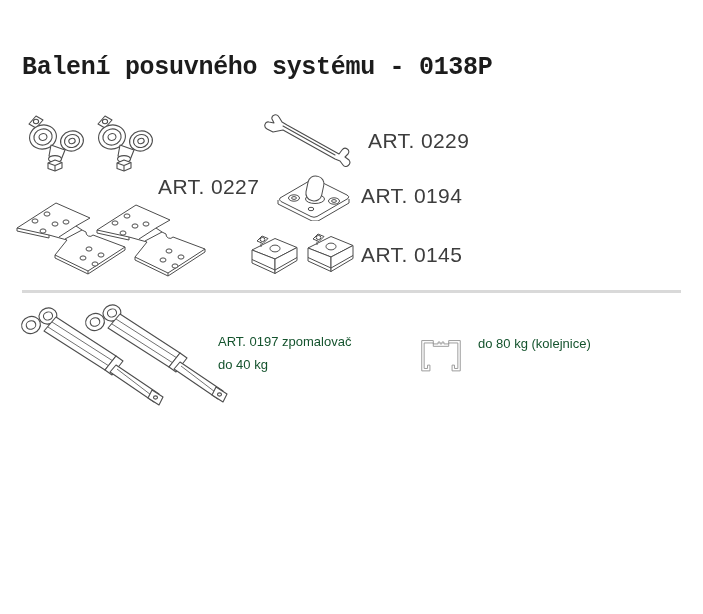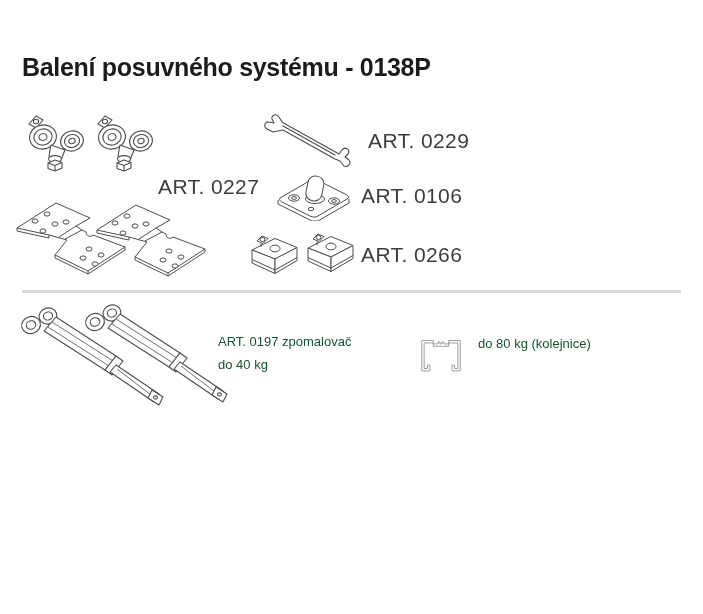--- a/index.html
+++ b/index.html
@@ -1,17 +1,17 @@
 <!DOCTYPE html>
 <html><head>
 <meta charset="utf-8">
 <style>
   html,body{margin:0;padding:0;background:#ffffff;}
   .page{position:relative;width:703px;height:614px;background:#ffffff;font-family:"Liberation Sans",sans-serif;overflow:hidden;}
-  .title{position:absolute;left:22px;top:53px;margin:0;font-family:Liberation Sans, sans-serif;font-weight:bold;font-size:25px;letter-spacing:-0.3px;color:#1c1c1c;white-space:nowrap;}
+  .title{position:absolute;left:22px;top:53px;margin:0;font-family:Liberation Mono, monospace;font-weight:bold;font-size:25px;letter-spacing:-0.3px;color:#1c1c1c;white-space:nowrap;}
   .fig{position:absolute;line-height:0;}
   .lbl{position:absolute;font-size:21px;letter-spacing:0.4px;color:#3d3d3d;white-space:nowrap;}
   .cap{position:absolute;font-family:Liberation Sans, sans-serif;font-size:13px;line-height:23px;color:#14532d;white-space:nowrap;}
   .divider{position:absolute;left:22px;top:290px;width:659px;height:3px;background:#d9d9d9;}
 </style>
 </head>
 <body>
 
 <div class="page">
 
@@ -119,21 +119,21 @@
         <ellipse cx="20" cy="27" rx="5.5" ry="3.2"></ellipse>
         <ellipse cx="20" cy="27" rx="2.4" ry="1.4"></ellipse>
         <ellipse cx="60" cy="30" rx="5.5" ry="3.2"></ellipse>
         <ellipse cx="60" cy="30" rx="2.4" ry="1.4"></ellipse>
         <ellipse cx="37" cy="38" rx="2.8" ry="1.7"></ellipse>
         <ellipse cx="41" cy="28" rx="9.5" ry="4.5"></ellipse>
         <rect x="33" y="5" width="16" height="25" rx="7.5" transform="rotate(12 41 17)"></rect>
       </g>
     </svg>
   </div>
-  <div class="lbl" style="left:361px;top:184px">ART. 0106</div>
+  <div class="lbl" style="left:361px;top:184px">ART. 0194</div>
 
   <div class="fig" style="left:248px;top:229px">
     <svg width="52" height="50" viewBox="0 0 52 50">
       <g fill="#ffffff" stroke="#4d4d4d" stroke-width="1" stroke-linejoin="round">
         <path d="M4 21 L27 9.5 L49 18.5 L27 30 Z"></path>
         <path d="M4 21 L4 34 L27 44.5 L27 30 Z"></path>
         <path d="M49 18.5 L49 31.5 L27 44.5 L27 30 Z"></path>
         <path d="M4 30.5 L27 41 L49 28.5" fill="none"></path>
         <ellipse cx="27" cy="19.5" rx="5" ry="3.4"></ellipse>
         <path d="M9 12 L14 7 L20 9.5 L15 14.5 Z"></path>
@@ -149,21 +149,21 @@
         <path d="M4 21 L4 34 L27 44.5 L27 30 Z"></path>
         <path d="M49 18.5 L49 31.5 L27 44.5 L27 30 Z"></path>
         <path d="M4 30.5 L27 41 L49 28.5" fill="none"></path>
         <ellipse cx="27" cy="19.5" rx="5" ry="3.4"></ellipse>
         <path d="M9 12 L14 7 L20 9.5 L15 14.5 Z"></path>
         <ellipse cx="14.5" cy="10.5" rx="2.4" ry="2"></ellipse>
         <path d="M13 14.5 L13 18" fill="none"></path>
       </g>
     </svg>
   </div>
-  <div class="lbl" style="left:361px;top:243px">ART. 0266</div>
+  <div class="lbl" style="left:361px;top:243px">ART. 0145</div>
 
   <div class="divider"></div>
 
   <div class="fig" style="left:84px;top:301px">
     <svg width="148" height="102" viewBox="0 0 148 102">
       <g fill="#ffffff" stroke="#4d4d4d" stroke-width="1.1" stroke-linejoin="round">
         <g transform="rotate(-18 28 12)">
           <ellipse cx="28" cy="12" rx="9" ry="8"></ellipse>
           <ellipse cx="28" cy="12" rx="4.6" ry="4"></ellipse>
         </g>

